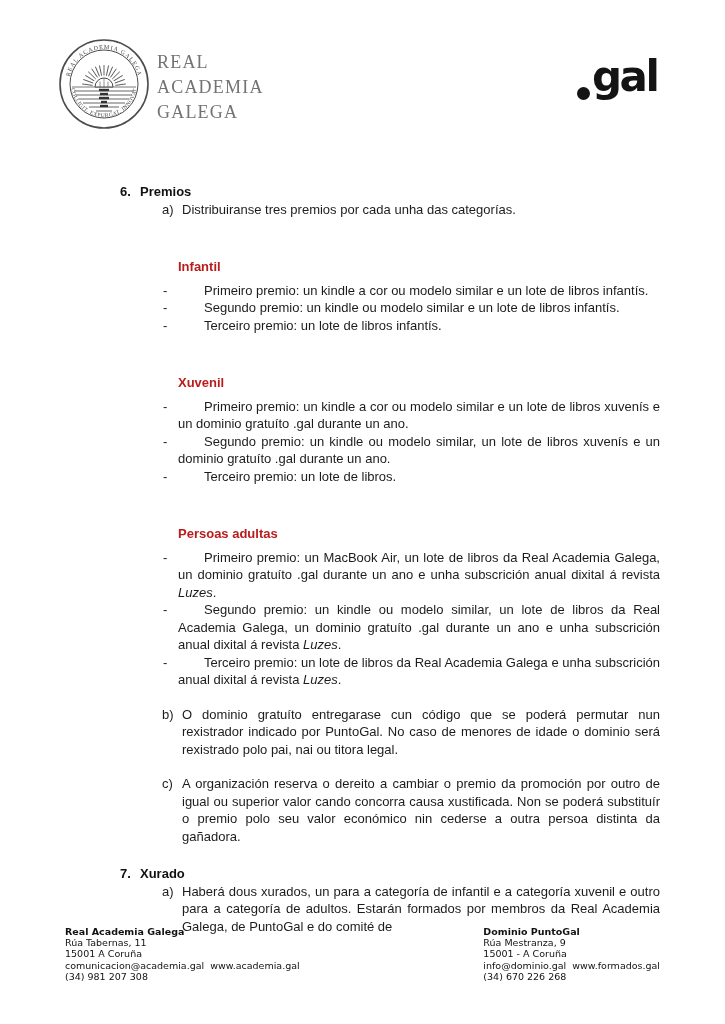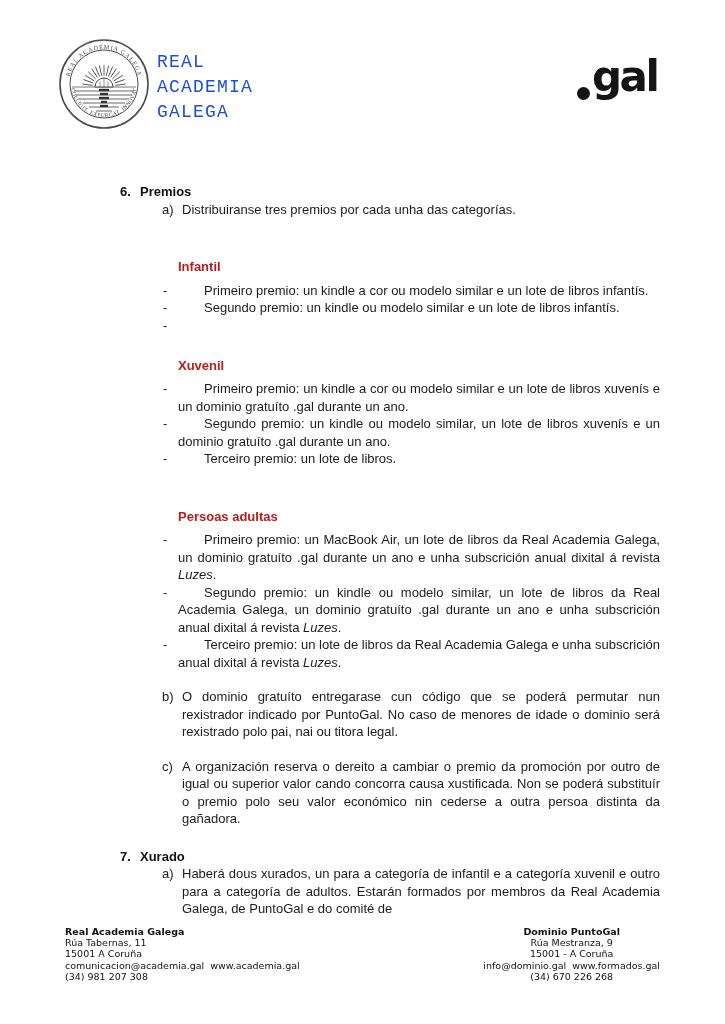--- a/index.html
+++ b/index.html
@@ -9,23 +9,23 @@
     background:#ffffff;
     overflow:hidden;
     font-family:"Liberation Sans",sans-serif;
     font-size:13px;line-height:17.5px;color:#1c1c1c;
   }
 
   
   .seal{position:absolute;left:58px;top:38px;}
   .org-name{
     position:absolute;left:157px;top:50px;
-    font-family:Liberation Mono, monospace;
+    font-family:Liberation Serif, serif;
     font-size:18px;line-height:25px;letter-spacing:1.2px;
-    color:#1d4ed8;
+    color:#737373;
   }
   .gal-logo{position:absolute;left:570px;top:56px;width:100px;height:60px;}
   .gal-dot{position:absolute;left:7px;top:31px;width:13px;height:13px;border-radius:50%;background:#141414;}
   .gal-text{
     position:absolute;left:22px;top:0;
     font-family:"DejaVu Sans",sans-serif;
     font-weight:bold;font-size:42px;line-height:1;
     letter-spacing:-2.5px;color:#141414;
   }
 
@@ -48,21 +48,21 @@
   .dash{position:absolute;left:-15px;top:0;text-indent:0;}
   .b-it{font-style:italic;}
 
   
   .footer-block{
     position:absolute;top:926px;
     font-family:"DejaVu Sans",sans-serif;
     font-size:9.5px;line-height:11.2px;color:#111;
   }
   .footer-left{left:65px;text-align:left;}
-  .footer-right{right:65px;text-align:center;}
+  .footer-right{right:65px;text-align:left;}
   .f-name{font-weight:bold;}
   .f-lines div{white-space:pre-wrap;}
 </style>
 </head>
 <body>
 
 <div class="page">
 
   <svg class="seal" width="92" height="92" viewBox="0 0 92 92" aria-hidden="true">
     <defs>
@@ -146,21 +146,21 @@
       <div class="bullets">
     <div class="bullet">
       <span class="dash">-</span><span class="b-pre">Primeiro premio: un kindle a cor ou modelo similar e un lote de libros infantís.</span><span class="b-it"></span><span class="b-post"></span>
     </div>
 
     <div class="bullet">
       <span class="dash">-</span><span class="b-pre">Segundo premio: un kindle ou modelo similar e un lote de libros infantís.</span><span class="b-it"></span><span class="b-post"></span>
     </div>
 
     <div class="bullet">
-      <span class="dash">-</span><span class="b-it"></span><span class="b-post"></span>
+      <span class="dash">-</span><span class="b-pre">Terceiro premio: un lote de libros infantís.</span><span class="b-it"></span><span class="b-post"></span>
     </div>
   </div>
     </div>
 
     <div class="group">
       <div class="group-heading">Xuvenil</div>
       <div class="bullets">
     <div class="bullet">
       <span class="dash">-</span><span class="b-pre">Primeiro premio: un kindle a cor ou modelo similar e un lote de libros xuvenís e un dominio gratuíto .gal durante un ano.</span><span class="b-it"></span><span class="b-post"></span>
     </div>

